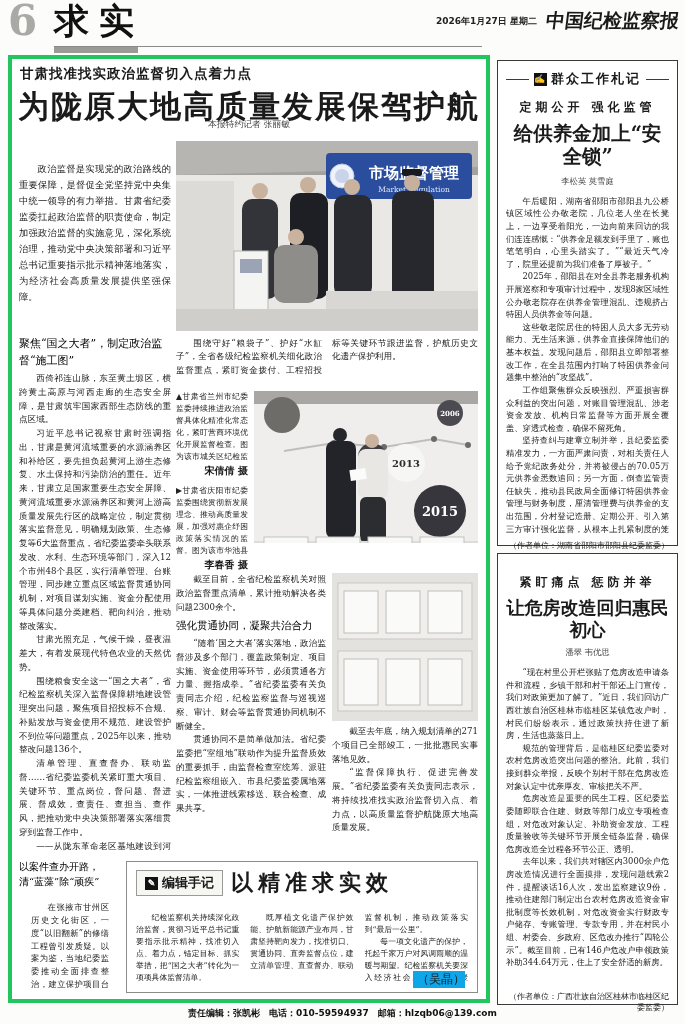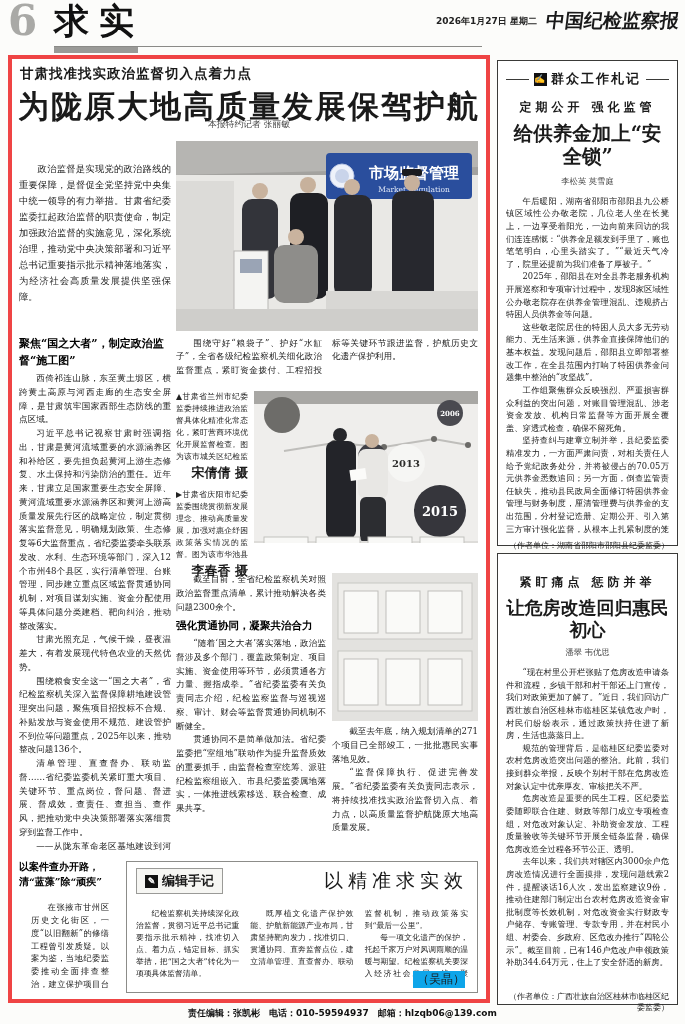--- a/index.html
+++ b/index.html
@@ -10,66 +10,66 @@
   
   .page-num{position:absolute;left:8px;top:0px;font-size:42px;font-weight:bold;color:#a9a9a6;line-height:1;}
   .section-title{position:absolute;left:54px;top:-2px;font-size:35px;font-weight:900;letter-spacing:10px;color:#111;}
   .header-rule{position:absolute;left:54px;top:46px;width:428px;height:1px;background:#8a8a87;}
   .header-rule-thick{position:absolute;left:54px;top:47px;width:84px;height:6px;background:#9a9a97;}
   .header-right{position:absolute;right:6px;top:8px;display:flex;align-items:center;gap:9px;}
   .pub-date{font-size:9px;color:#222;font-family:"DejaVu Sans","Liberation Sans",sans-serif;font-weight:bold;}
   .masthead{font-size:19px;font-weight:900;letter-spacing:0px;transform:skewX(-7deg);white-space:nowrap;}
 
   
-  .red-box{position:absolute;left:8px;top:55px;width:482px;height:948px;border:4px solid #ef4444;background:#fff;}
+  .red-box{position:absolute;left:8px;top:55px;width:482px;height:948px;border:4px solid #22c55e;background:#fff;}
   .kicker{position:absolute;left:8px;top:6px;font-size:13.5px;font-weight:600;letter-spacing:1px;}
   .headline{position:absolute;left:0;right:0;top:27px;text-align:center;font-size:31px;font-weight:900;letter-spacing:2px;}
   .byline{position:absolute;left:0;right:0;top:60px;text-align:center;font-size:8.8px;color:#444;}
 
   .intro{position:absolute;left:7px;top:102px;width:152px;font-size:9.3px;line-height:1.72;text-align:justify;color:#222;}
   .intro p{margin:0;text-indent:2em;}
 
-  .subhead{font-weight:700;color:#000;}
+  .subhead{font-weight:400;color:#000;}
   .subhead-a{position:absolute;left:7px;top:276px;width:152px;font-size:11px;line-height:1.55;}
   .col-body{font-size:8.6px;line-height:1.6;text-align:justify;overflow:hidden;}
   .col-body p{margin:0;text-indent:2em;}
   .col1{position:absolute;left:7px;top:313px;width:152px;height:482px;}
 
   .photo-frame{position:absolute;background:#e8e7e4;overflow:hidden;}
   .photo1{left:164px;top:82px;width:302px;height:190px;}
   .photo2{left:242px;top:332px;width:224px;height:152px;}
 
   .bandA{position:absolute;left:164px;top:278px;width:302px;height:50px;column-count:2;column-gap:10px;
          font-size:8.6px;line-height:1.55;text-align:justify;overflow:hidden;}
   .bandA p{margin:0;text-indent:2em;}
 
   .caption-col{position:absolute;left:164px;top:332px;width:72px;}
   .caption-text{height:72px;overflow:hidden;font-size:7.8px;line-height:1.55;text-align:justify;color:#222;}
-  .caption-credit{text-align:right;font-weight:bold;font-size:13px;margin:1px 0 7px;}
+  .caption-credit{text-align:right;font-weight:bold;font-size:10px;margin:1px 0 7px;}
 
   .regc-left{position:absolute;left:164px;top:514px;width:150px;height:282px;}
   .regc-left .paras{font-size:8.6px;line-height:1.6;text-align:justify;}
   .regc-left .paras p{margin:0;text-indent:2em;}
   .subhead-b{font-size:10.5px;margin:4px 0 3px;line-height:1.5;}
   .regc-left{overflow:hidden;}
   .regc-right{position:absolute;left:320px;top:514px;width:146px;height:282px;}
   .photo3{width:146px;height:148px;background:#e3e2df;}
   .regc-right .col-body{height:128px;margin-top:4px;}
 
   .bottom-narrow{position:absolute;left:7px;top:800px;width:102px;height:134px;overflow:hidden;}
   .subhead-c{font-size:10px;line-height:1.5;margin:0 0 3px;}
   .bottom-narrow .paras{font-size:8.3px;line-height:1.55;text-align:justify;}
   .bottom-narrow .paras p{margin:12px;text-indent:2em;}
 
   .editor-box{position:absolute;left:114px;top:802px;width:352px;height:132px;border:1px solid #8c8c89;padding:6px 9px;}
   .editor-head{display:flex;align-items:center;gap:8px;}
   .editor-chip{display:flex;align-items:center;gap:4px;border:1px solid #9a9a97;background:#f6f6f3;
                padding:3px 8px;font-weight:bold;font-size:13px;white-space:nowrap;}
   .pen-icon{display:inline-block;width:13px;height:13px;background:#111;color:#fff;font-size:9px;line-height:13px;text-align:center;}
-  .editor-title{flex:1;text-align:right;font-size:19px;font-weight:400;letter-spacing:5px;}
+  .editor-title{flex:1;text-align:left;font-size:22px;font-weight:700;letter-spacing:5px;}
   .editor-body{margin-top:14px;column-count:3;column-gap:11px;font-size:7.8px;line-height:1.55;
                text-align:justify;height:82px;overflow:hidden;}
   .editor-body p{margin:0;text-indent:2em;}
   .editor-sign{position:absolute;right:12px;bottom:4px;font-size:12px;background:#0ea5e9;padding-left:4px;}
 
   
   .side-box{position:absolute;left:497px;width:181px;border:1px solid #3a3a38;background:#fff;padding:9px 8px;}
   .side1{top:60px;height:486px;}
   .side2{top:553px;height:452px;}
   .colhead{display:flex;align-items:center;gap:5px;}

